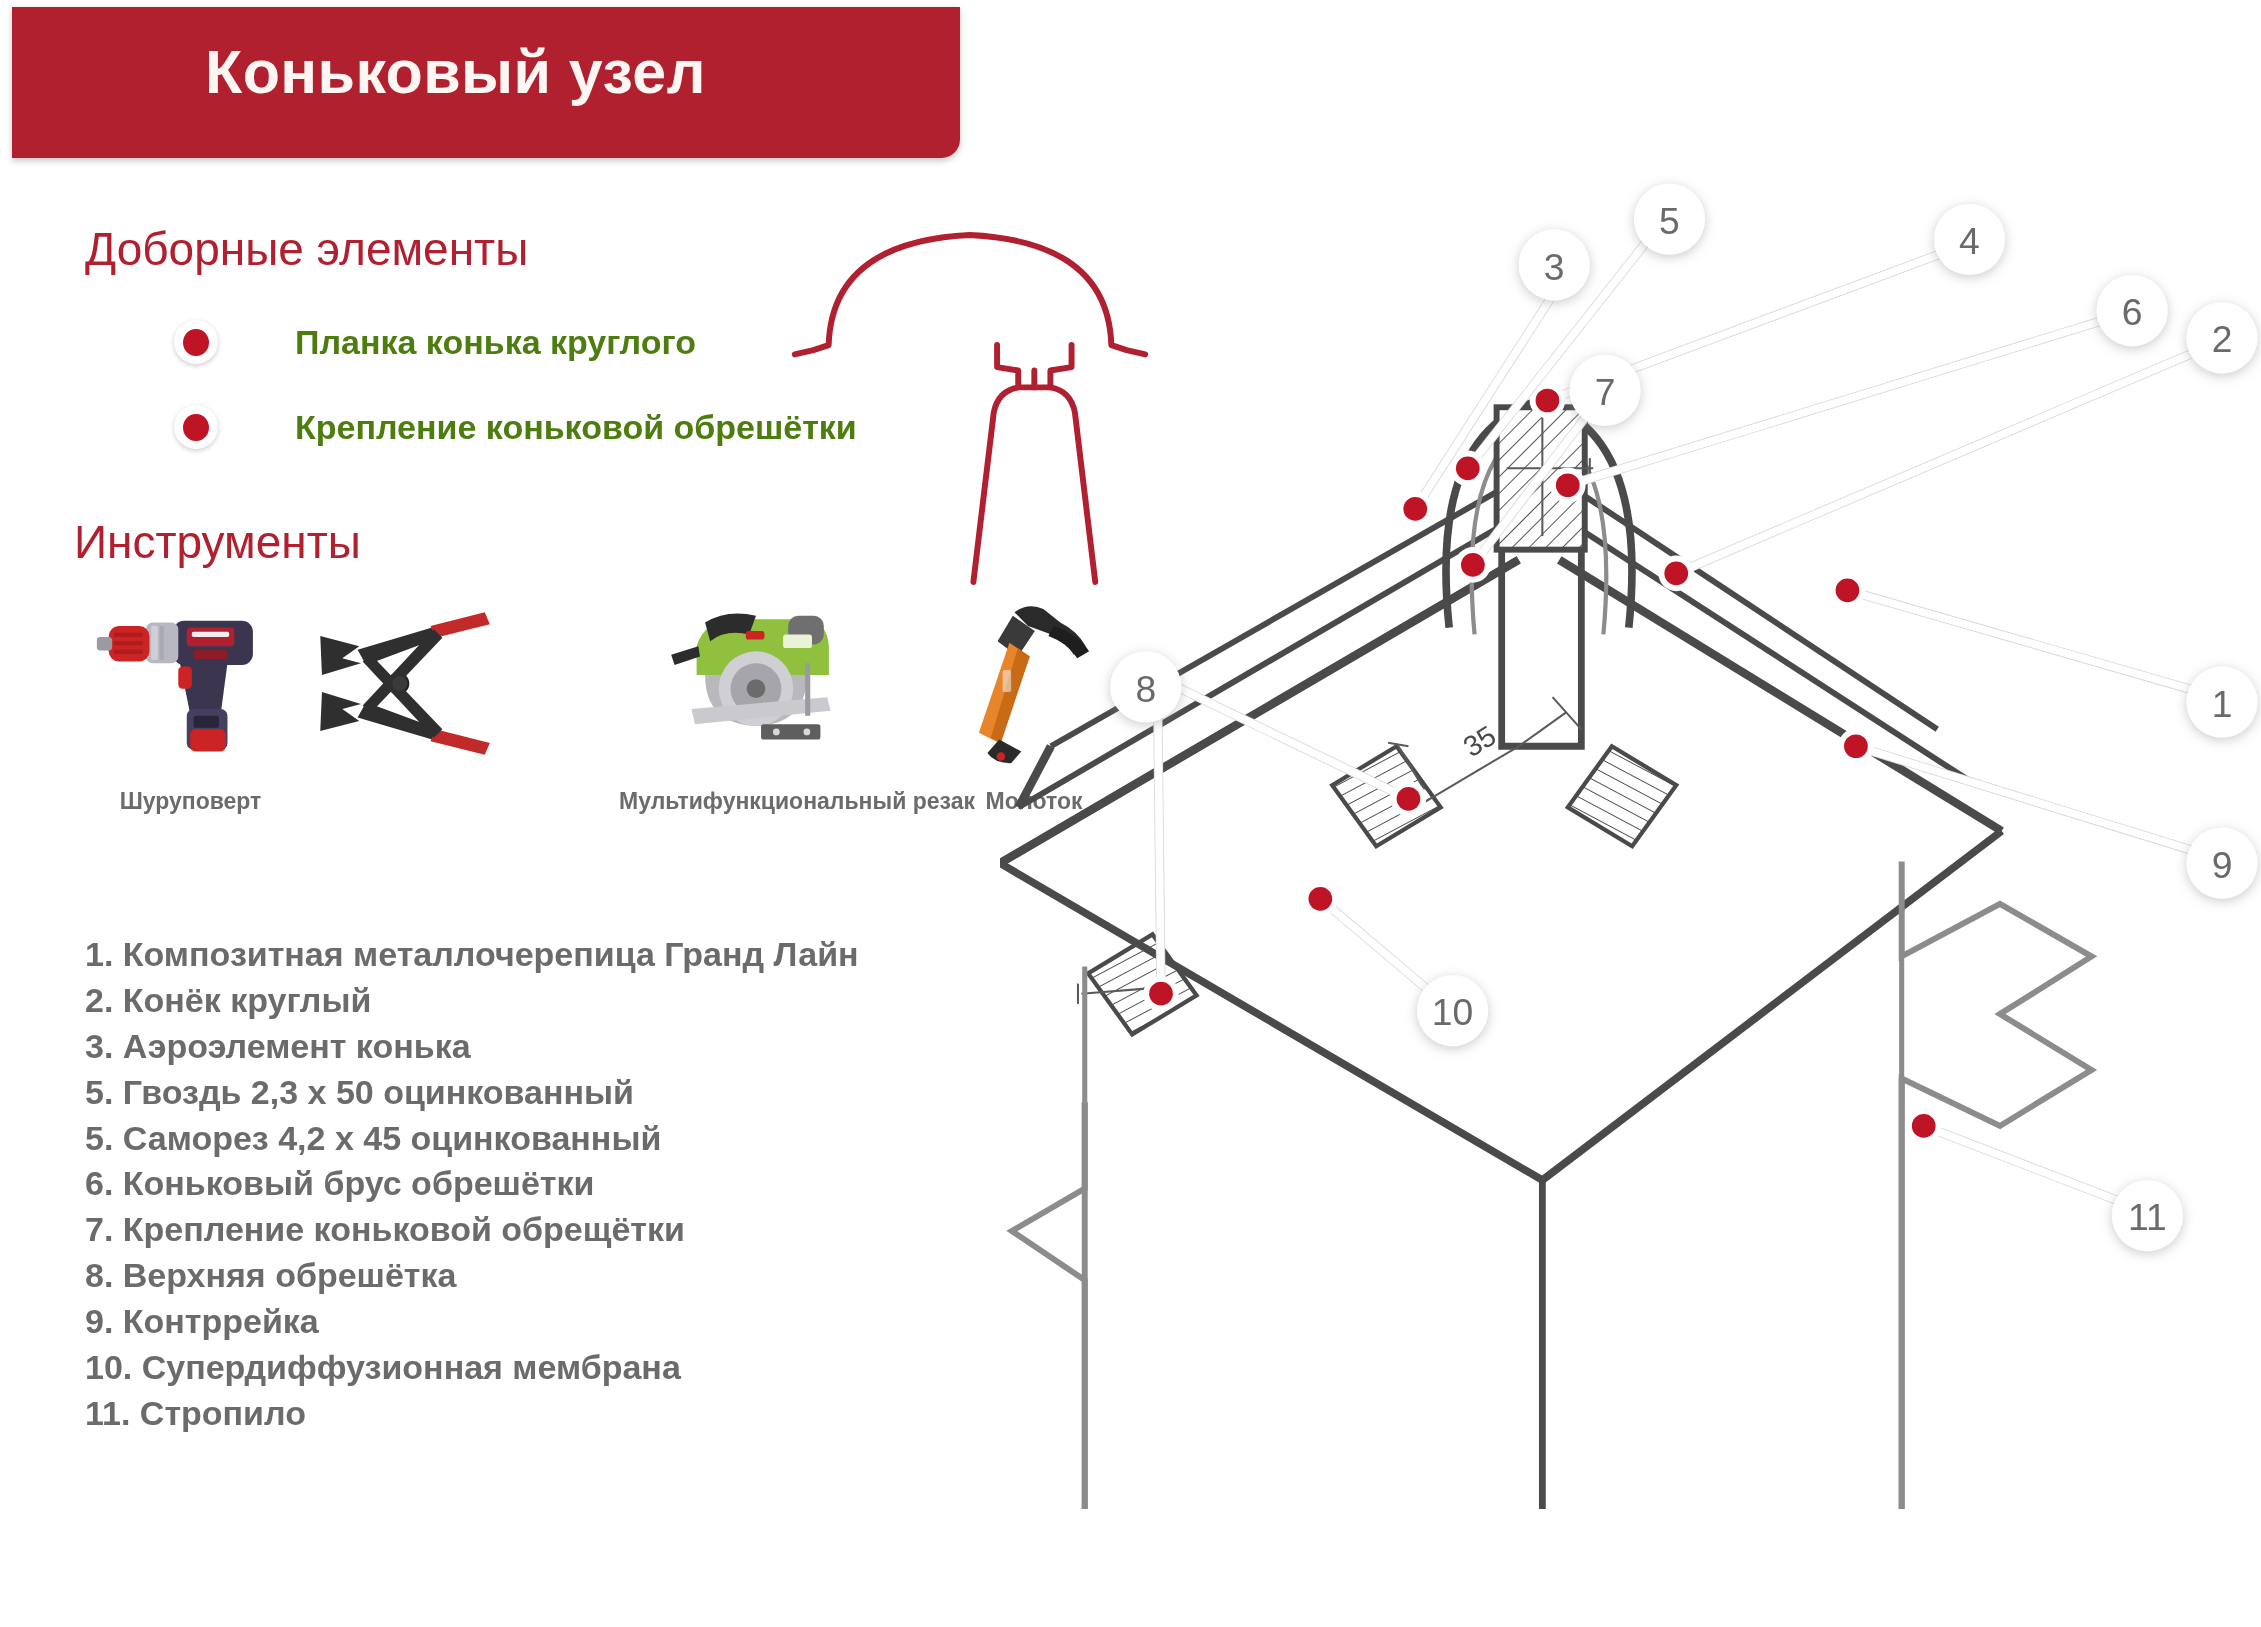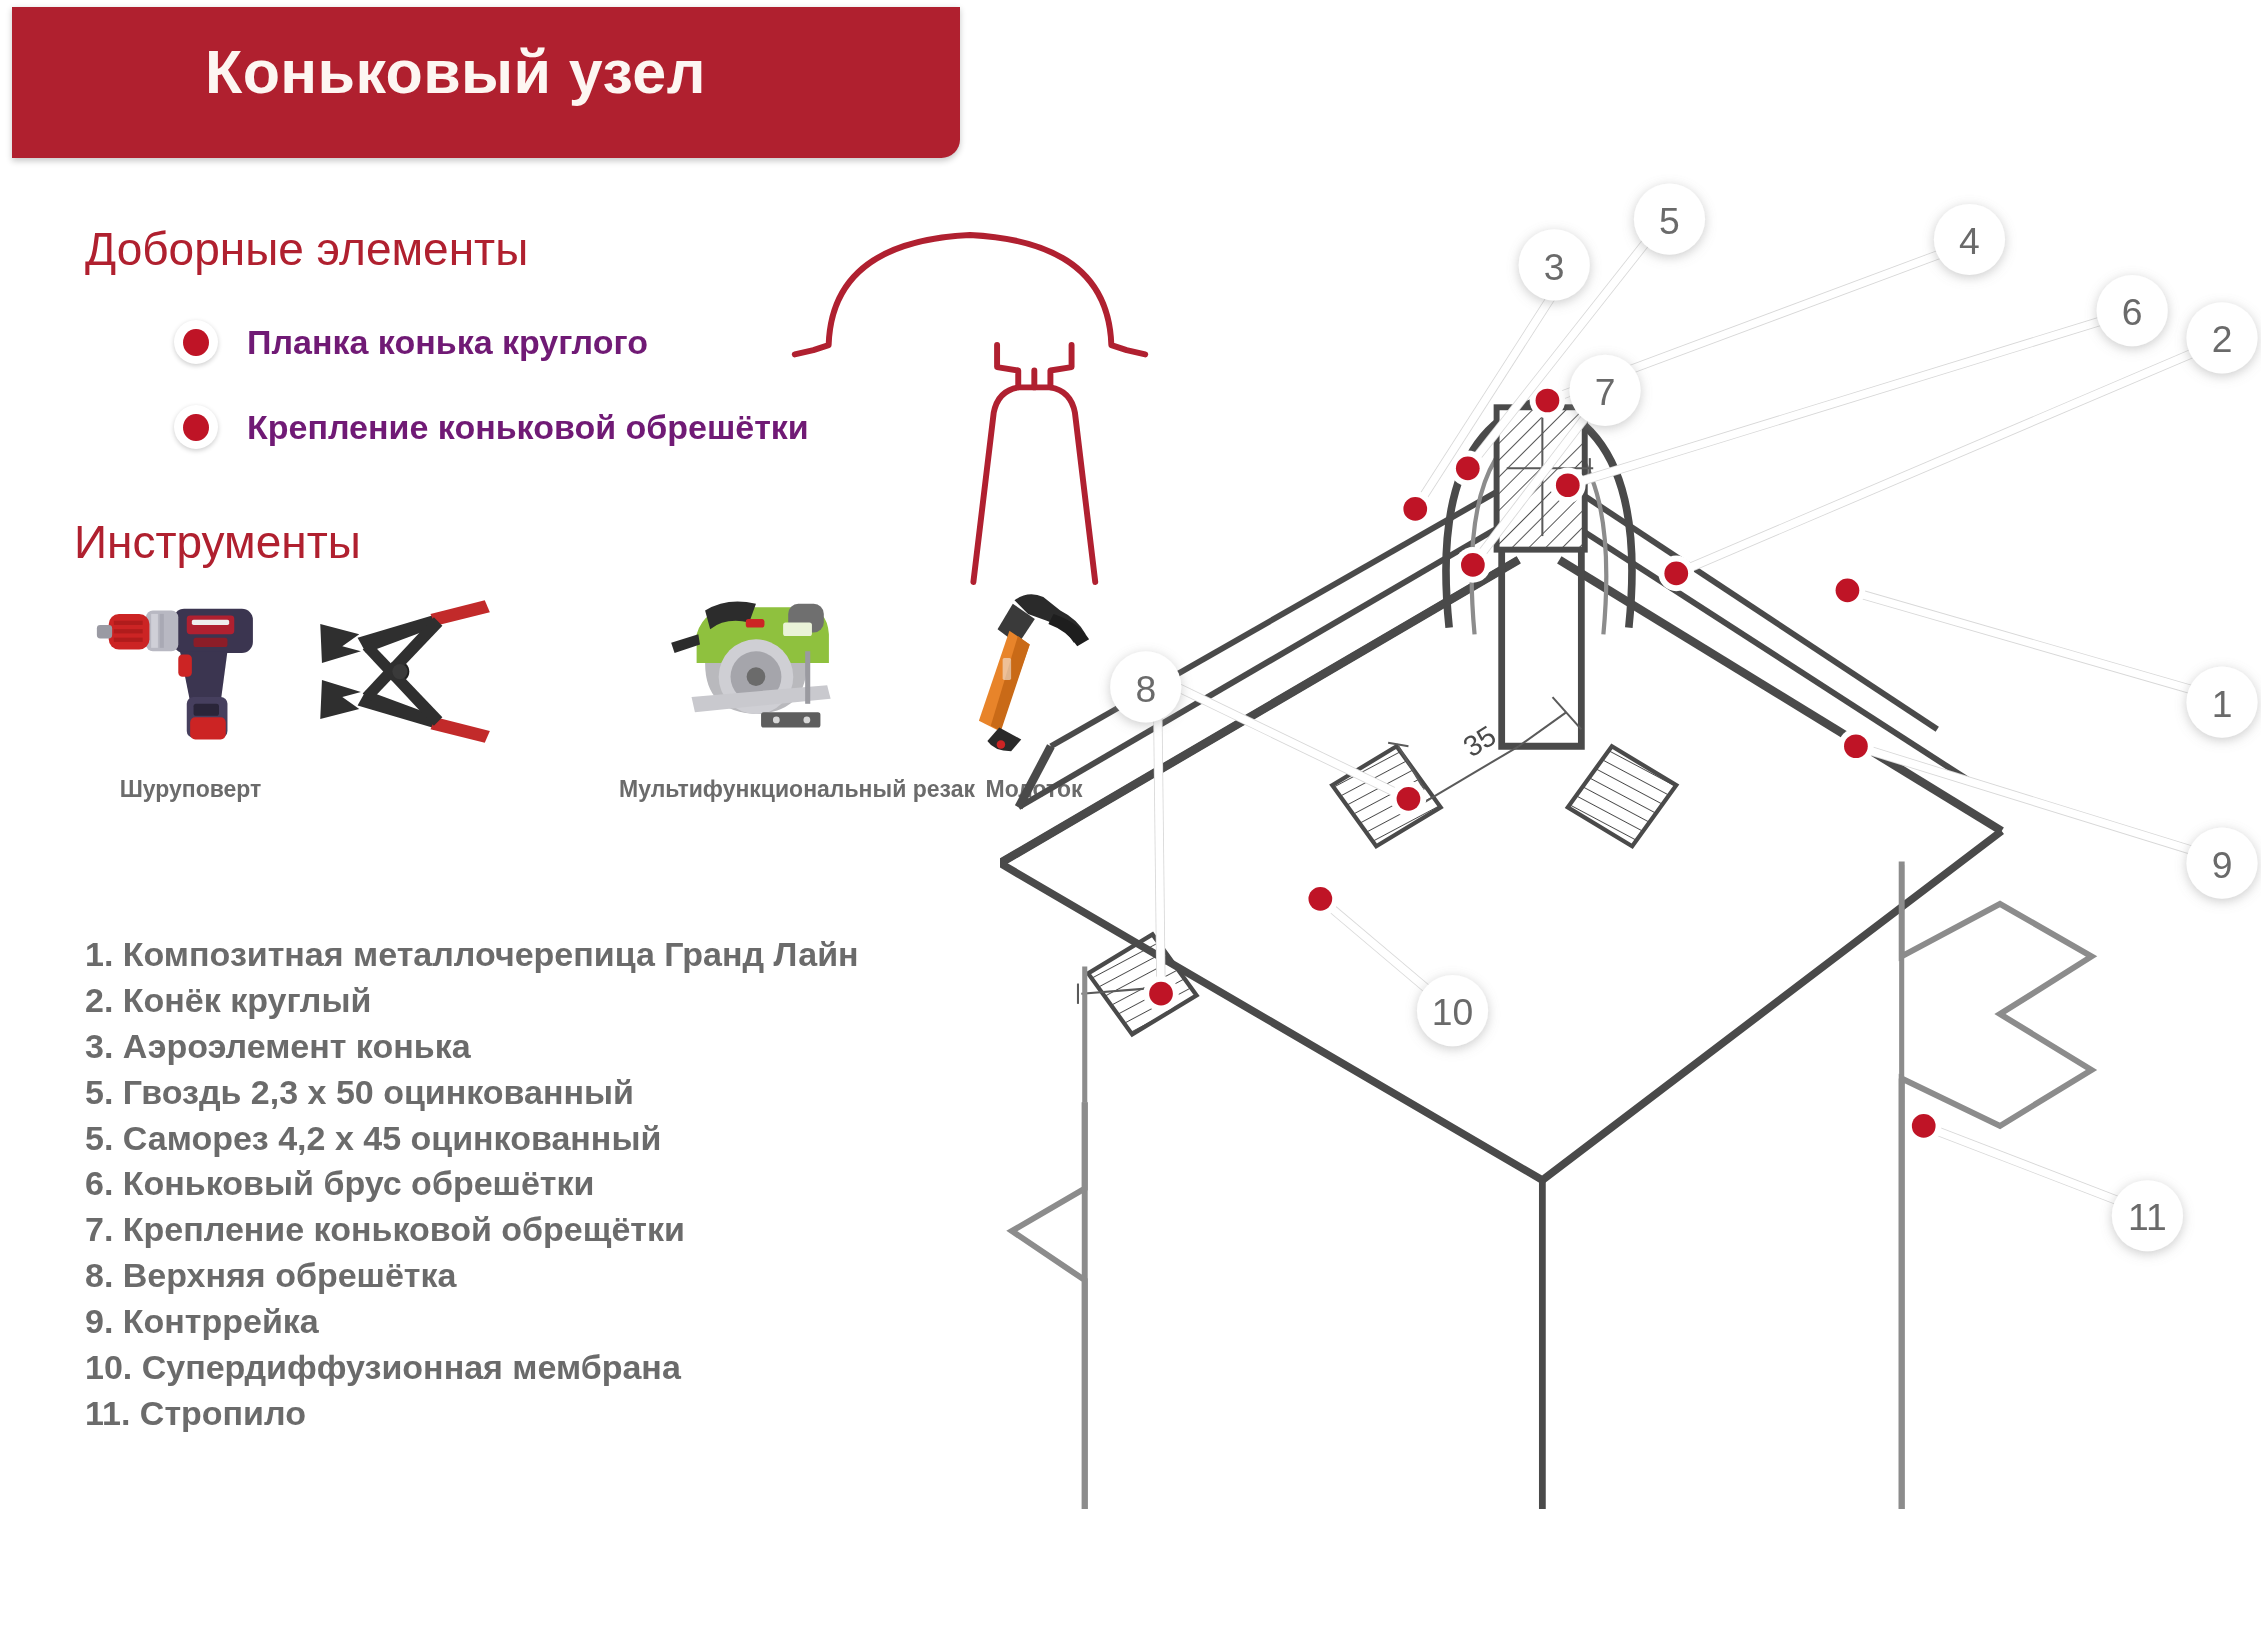--- a/index.html
+++ b/index.html
@@ -46,35 +46,35 @@
     width: 44px; height: 44px; border-radius: 50%;
     background: #fff; box-shadow: 0 1.7px 5.1px rgba(0,0,0,.20);
     display: flex; align-items: center; justify-content: center;
     flex: 0 0 auto;
   }
   .bullet-marker i {
     display: block; width: 25.4px; height: 27px;
     border-radius: 50%; background: #bf1426;
   }
   .bullet-label {
-    font-size: 34px; font-weight: 600; color: #701a75; white-space: nowrap;
+    font-size: 34px; font-weight: 600; color: #4d7c0f; white-space: nowrap; margin-left: 48px;
   }
 
   
   #ridge-illustration {
     position: absolute; left: 788px; top: 191px;
     width: 364px; height: 398px;
   }
 
   
   #tools-strip {
     position: absolute; left: 68px; top: 585px;
     width: 1102px; height: 322px;
   }
-  .tool { position: absolute; top: 0; width: 212px; height: 322px; }
+  .tool { position: absolute; top: 12px; width: 212px; height: 322px; }
   #tool-0 { left: 17px; }
   #tool-1 { left: 237px; }
   #tool-2 { left: 593px; }
   #tool-3 { left: 860px; }
   .tool-art {
     position: absolute; left: 0; top: 0; width: 100%; height: 174px;
   }
   .tool-art svg { width: 100%; height: 100%; display: block; }
   .tool-caption {
     position: absolute; top: 191px; left: -47px; width: 305px;

